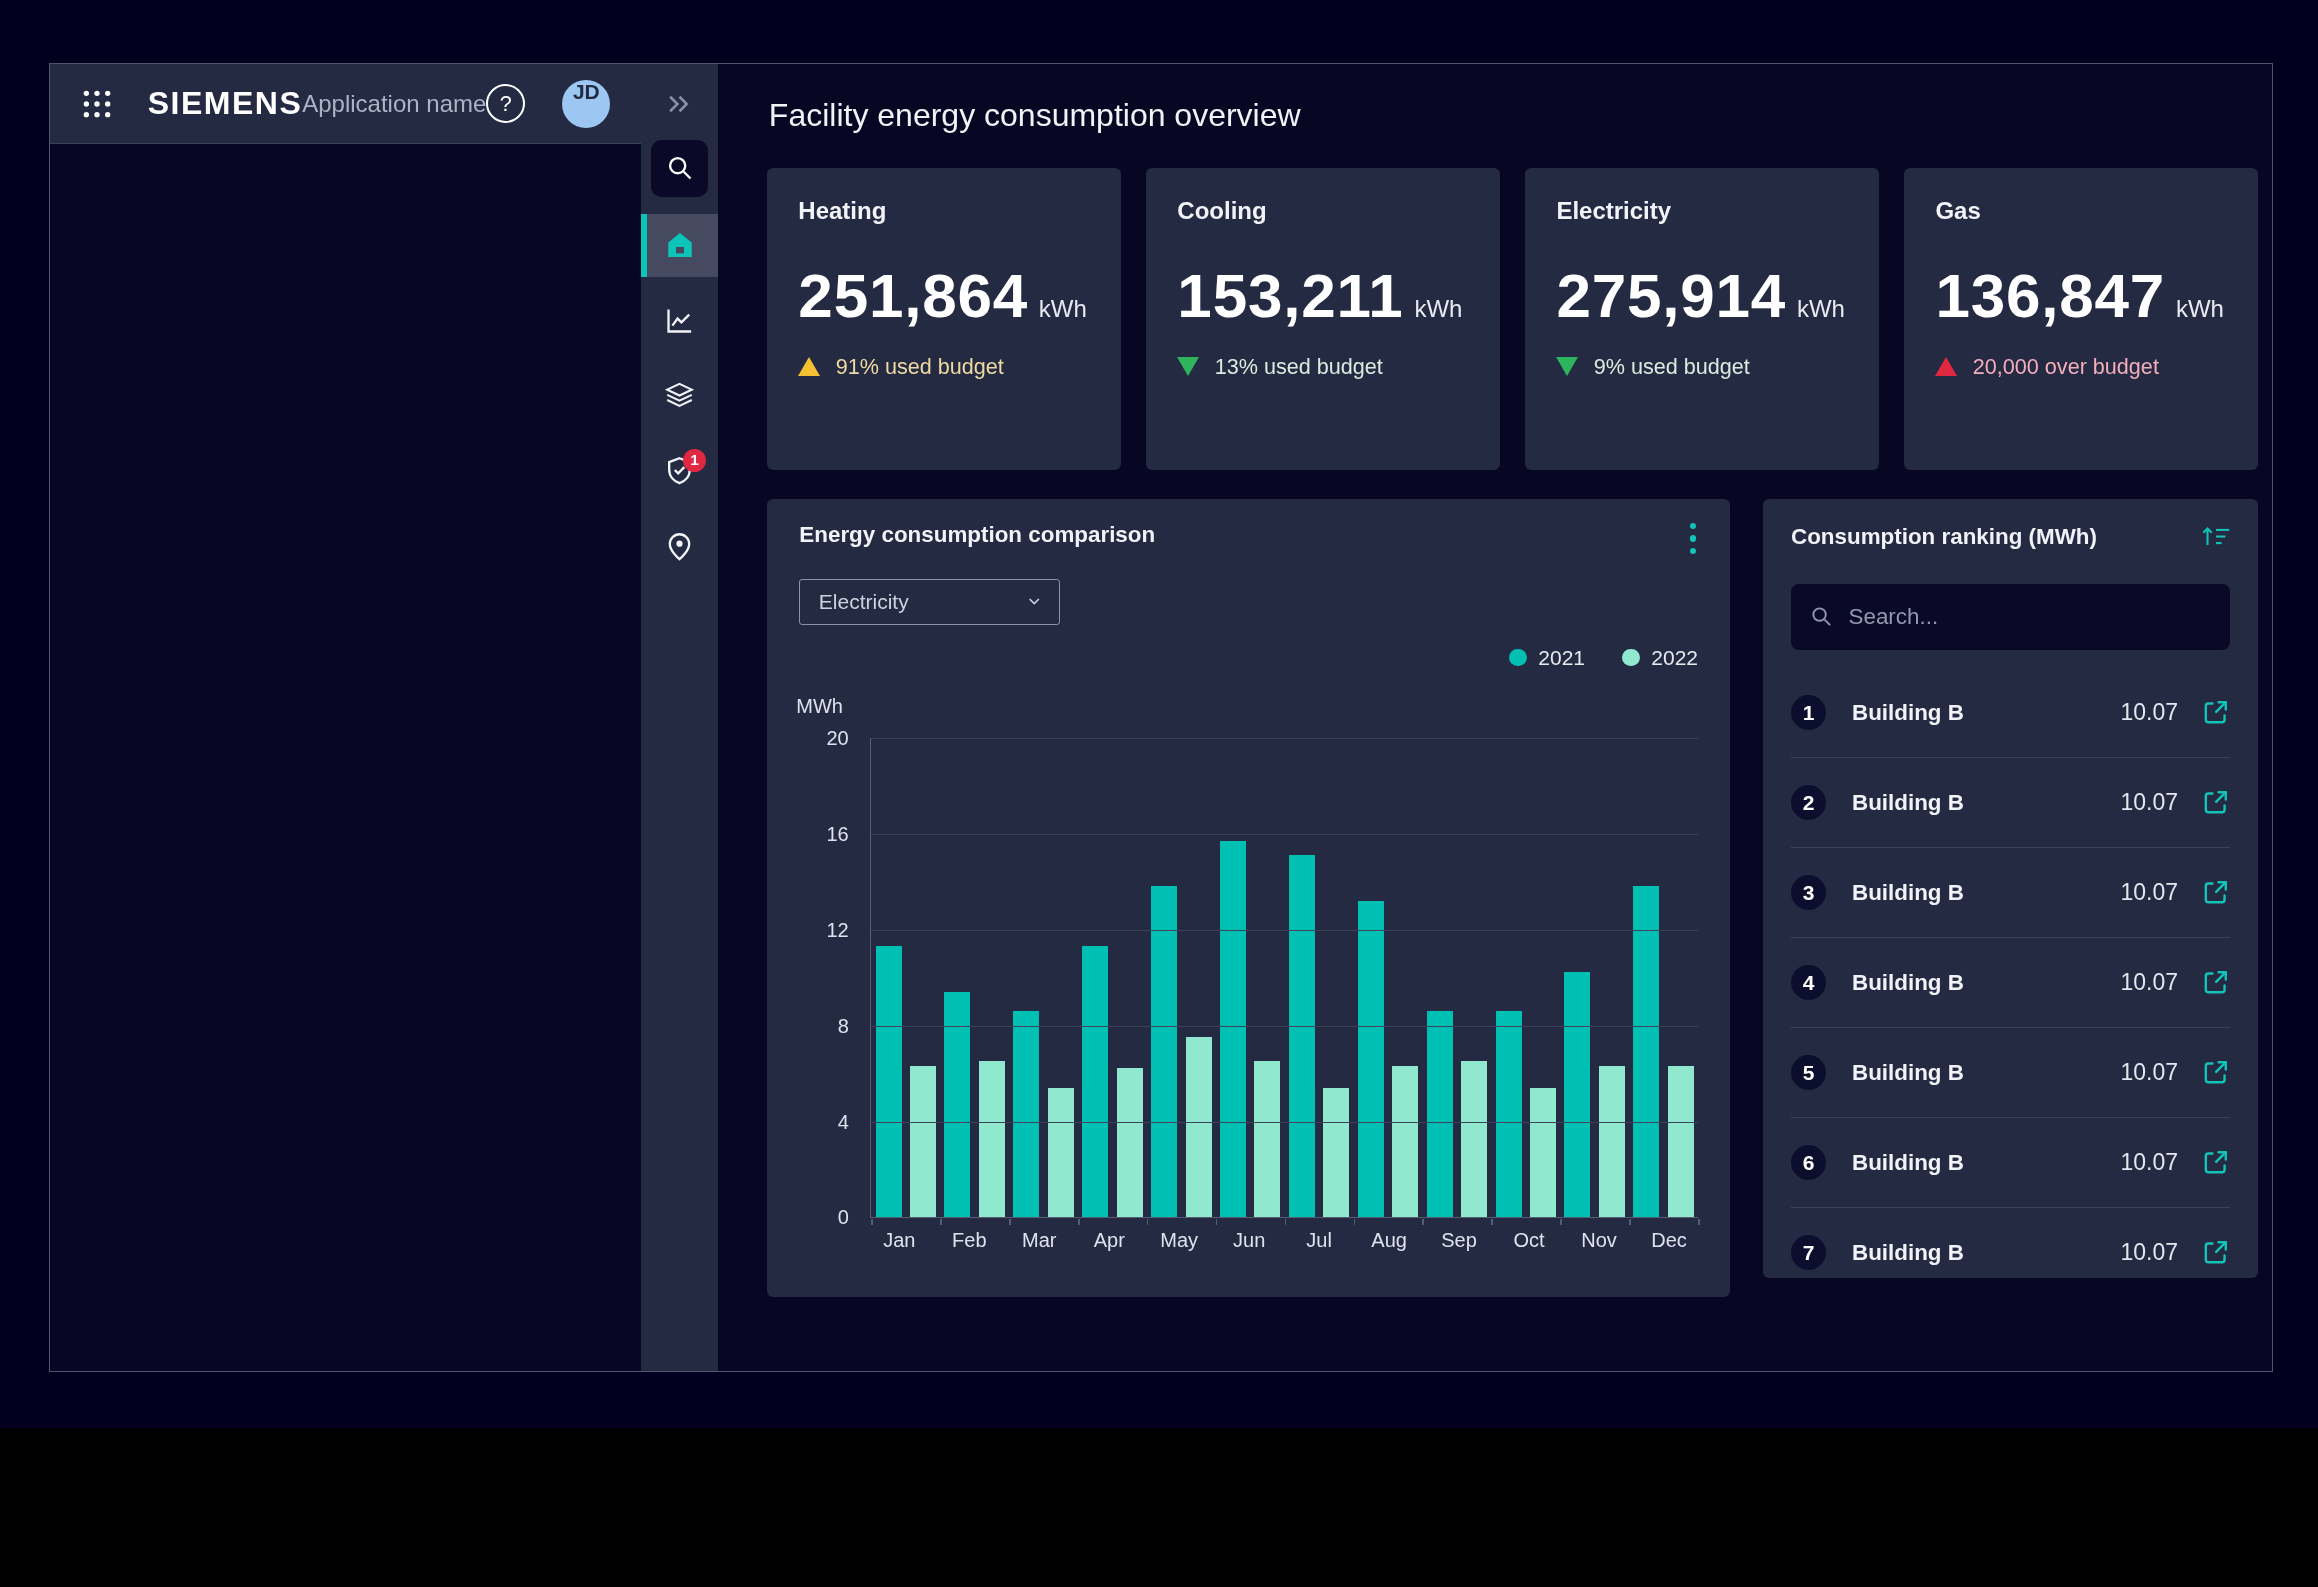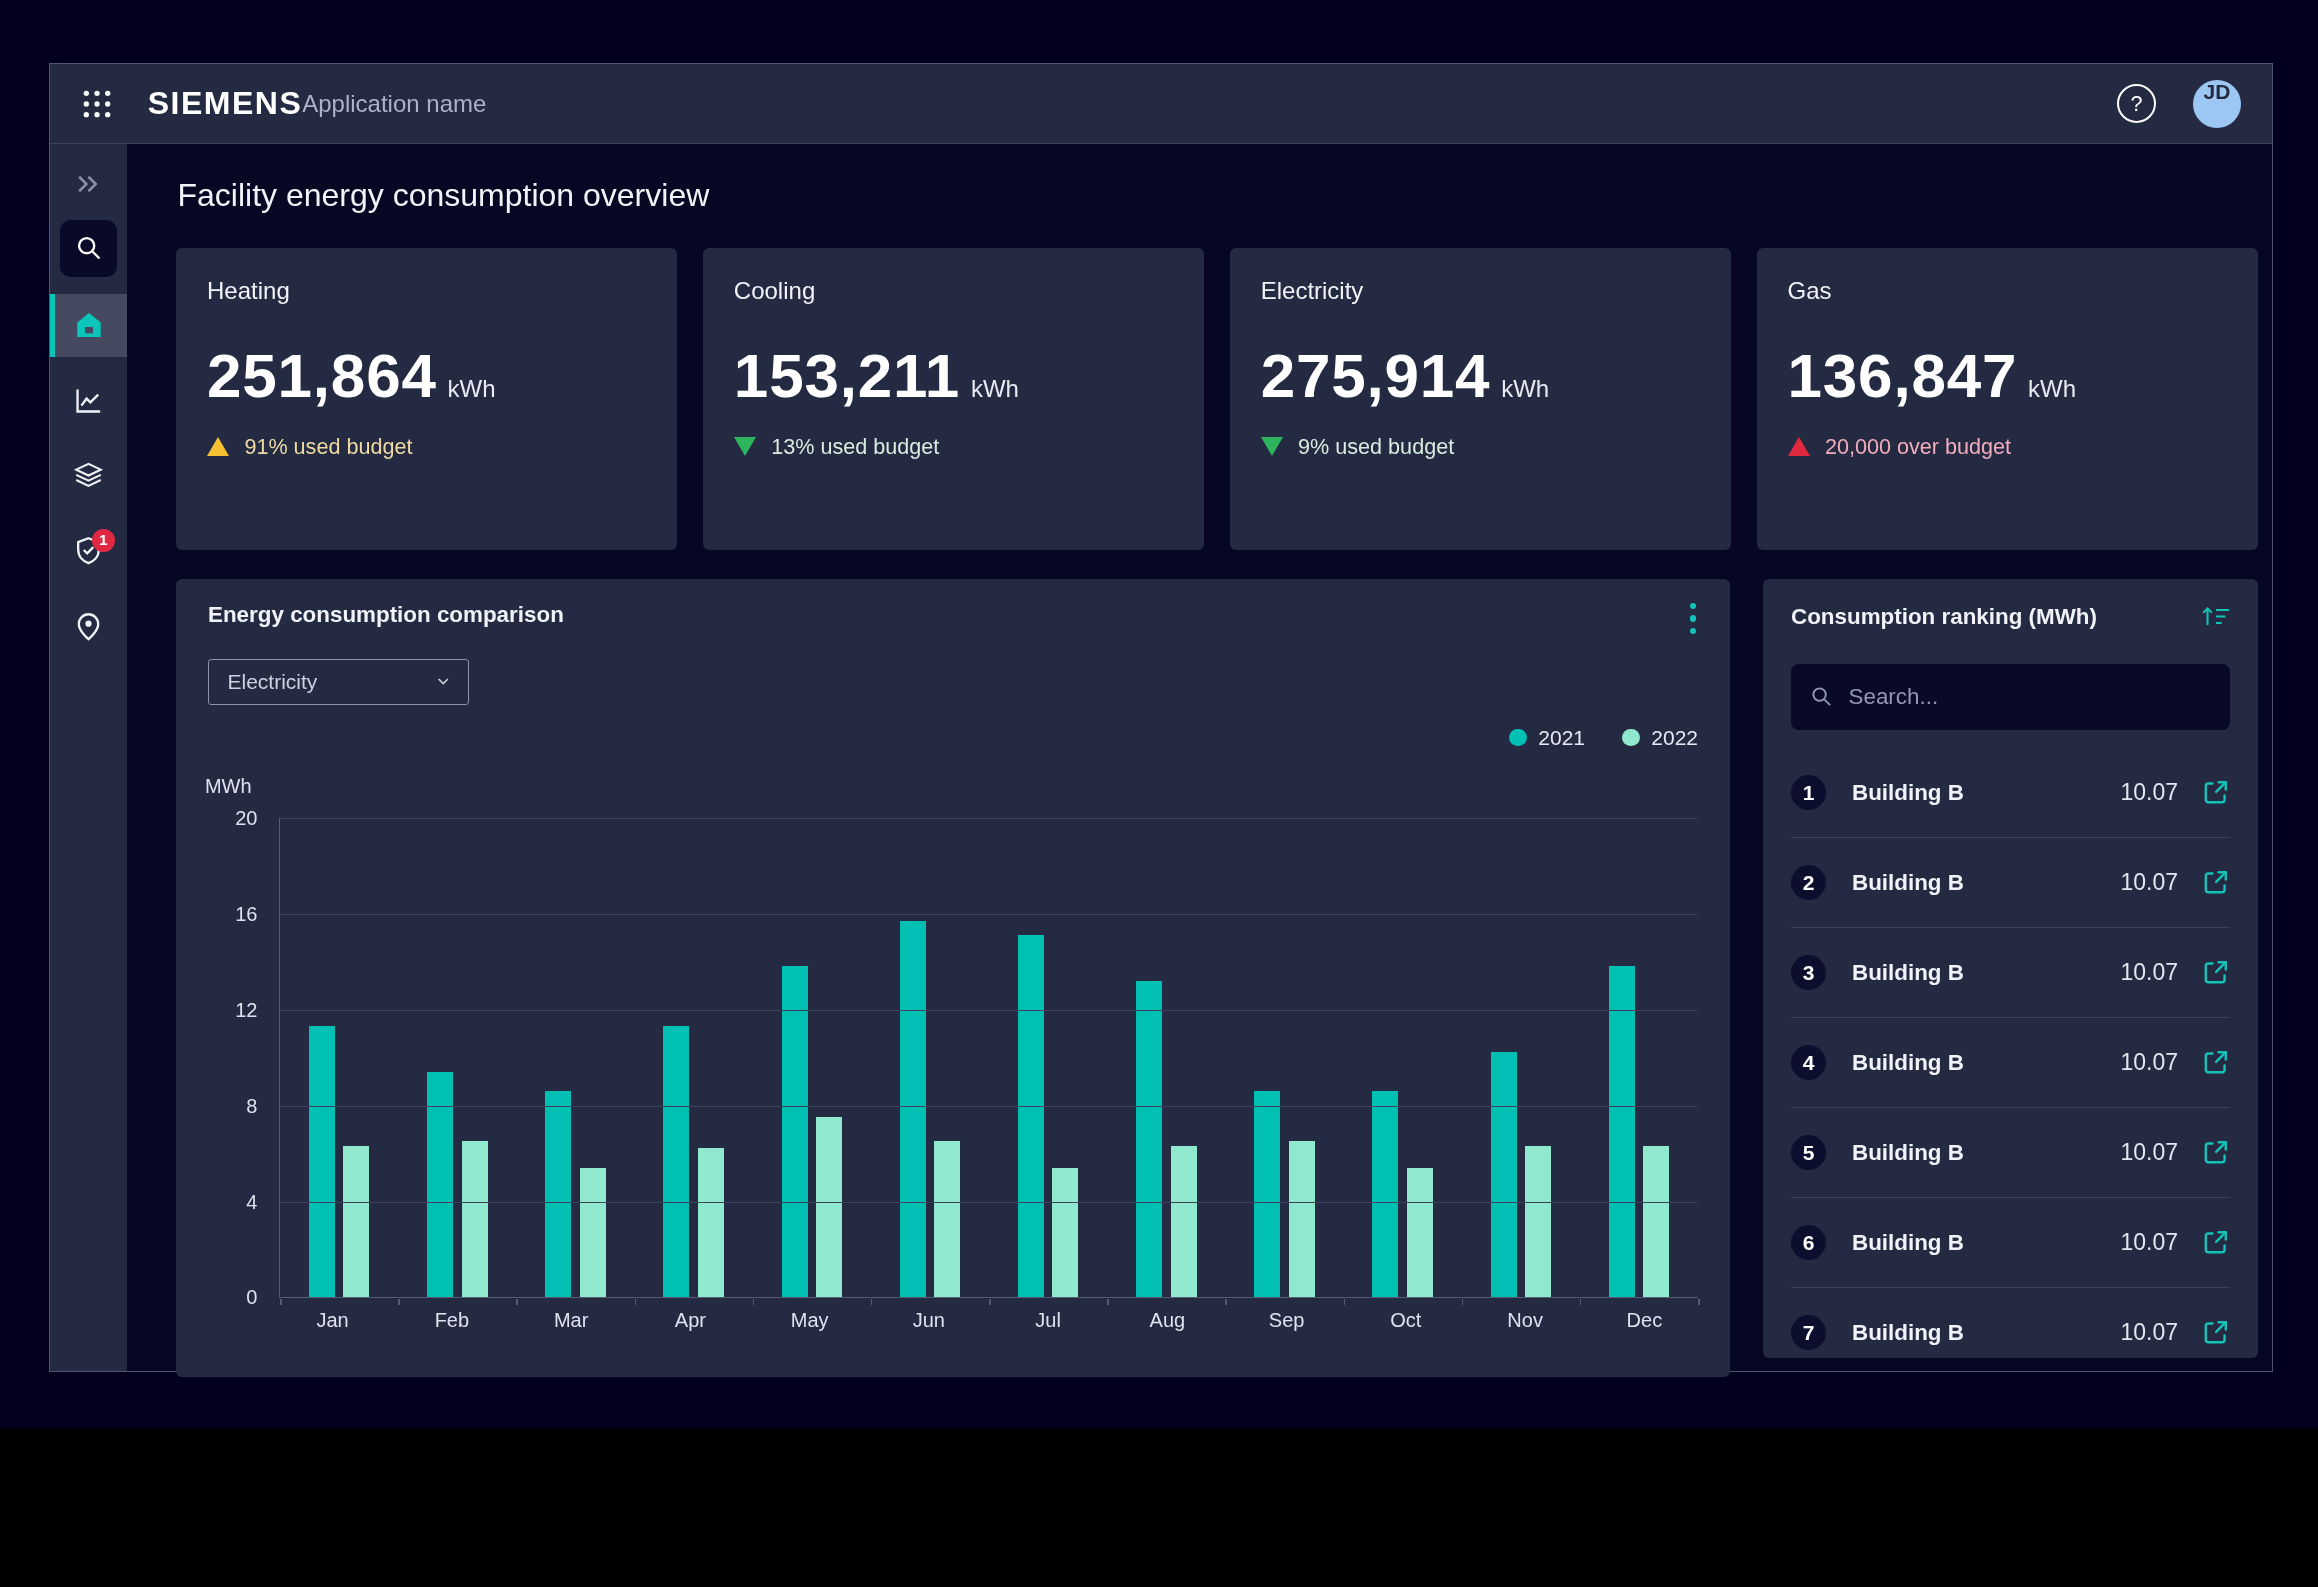--- a/index.html
+++ b/index.html
@@ -1,20 +1,20 @@
 <!DOCTYPE html>
 <html style="font-size:12.3px"><head>
 <meta charset="utf-8">
 <style>
   html,body{margin:0;padding:0;background:#000;}
   .stage{position:relative;width:2319px;height:1588px;overflow:hidden;background:#000;
          font-family:"Liberation Sans",sans-serif;-webkit-font-smoothing:antialiased;}
   .desktop{position:absolute;left:0;top:0;width:2319px;height:1428px;background:#03001f;}
   .window{position:absolute;left:49px;top:63px;width:2224px;height:1309px;box-sizing:border-box;
-          background:#070723;border:1.5px solid #50556e;display:flex;flex-direction:column;}
+          background:#070723;border:1.5px solid #50556e;display:flex;flex-direction:row;}
 
   
   .header{height:79px;flex:0 0 auto;background:#242a42;display:flex;align-items:center;
           padding:0 31px 0 23px;border-bottom:1.5px solid #3c415c;}
   .waffle{width:32px;height:32px;margin-left:7.7px;color:#fff;}
   .brand{margin-left:35px;font-size:32px;font-weight:700;letter-spacing:1.5px;color:#fff;}
   .appname{font-size:24px;color:#aeb2c6;}
   .header-spacer{flex:1;}
   .help{width:35px;height:35px;border:2.3px solid #fff;border-radius:50%;display:flex;
         align-items:center;justify-content:center;color:#fff;font-size:21.6px;font-weight:400;}
@@ -35,21 +35,21 @@
   .nav-badge{position:absolute;top:9.2px;right:12.3px;min-width:23px;height:23px;border-radius:11.6px;
              background:#e02843;color:#fff;font-size:15.4px;font-weight:700;display:flex;
              align-items:center;justify-content:center;padding:0 3.1px;box-sizing:border-box;}
 
   .main{flex:1;min-width:0;padding:31px 14px 0 49px;box-sizing:border-box;display:flex;flex-direction:column;}
   .page-title{font-size:32px;color:#f2f3f8;font-weight:400;margin:1.5px 0 34px 1.5px;}
 
   
   .cards-row{display:flex;gap:25.4px;height:302px;flex:0 0 auto;}
   .kpi-card{flex:1;background:#242a42;border-radius:6.2px;padding:29px 31px;box-sizing:border-box;}
-  .kpi-label{font-size:24px;font-weight:400;color:#f2f3f8;}
+  .kpi-label{font-size:24px;font-weight:700;color:#f2f3f8;}
   .kpi-number-row{display:flex;align-items:baseline;margin-top:35px;}
   .kpi-value{font-size:62px;font-weight:700;color:#fff;letter-spacing:0.8px;}
   .kpi-unit{font-size:24px;color:#e8eaf2;margin-left:10.8px;}
   .kpi-status{display:flex;align-items:center;margin-top:23px;gap:15.4px;}
   .tri{width:0;height:0;border-left:11.6px solid transparent;border-right:11.6px solid transparent;}
   .tri-up{border-bottom:19px solid var(--tri-color);}
   .tri-down{border-top:19px solid var(--tri-color);}
   .status-text{font-size:21.6px;color:var(--status-color);}
   .sev-warning{--tri-color:#f5c132;--status-color:#eedaa2;}
   .sev-good{--tri-color:#2fb45e;--status-color:#d9ecdf;}

